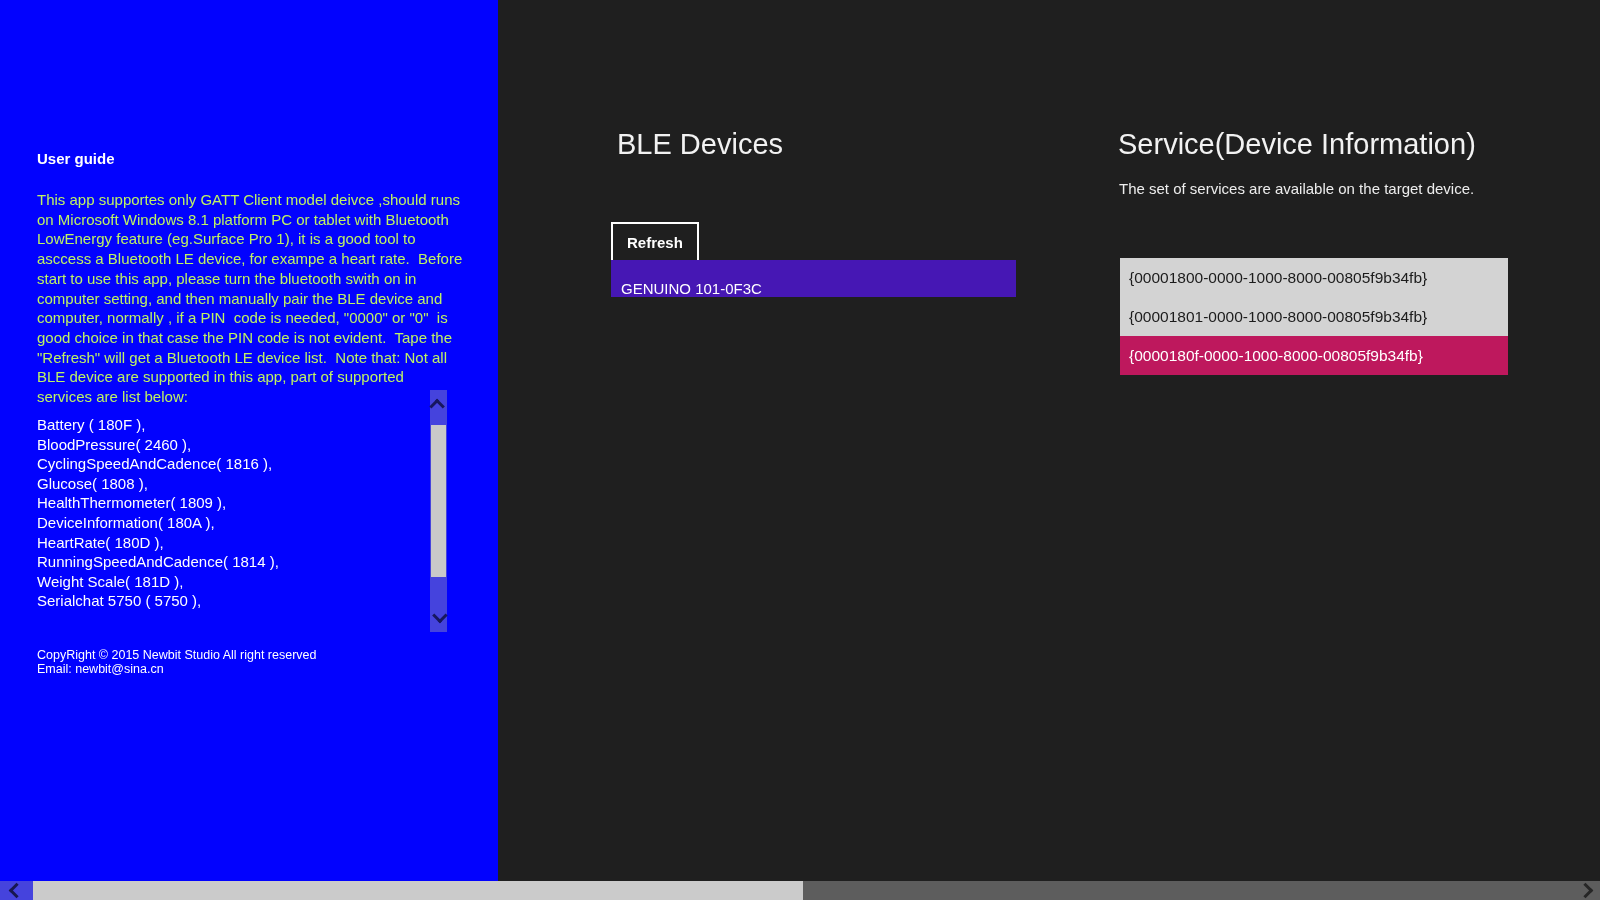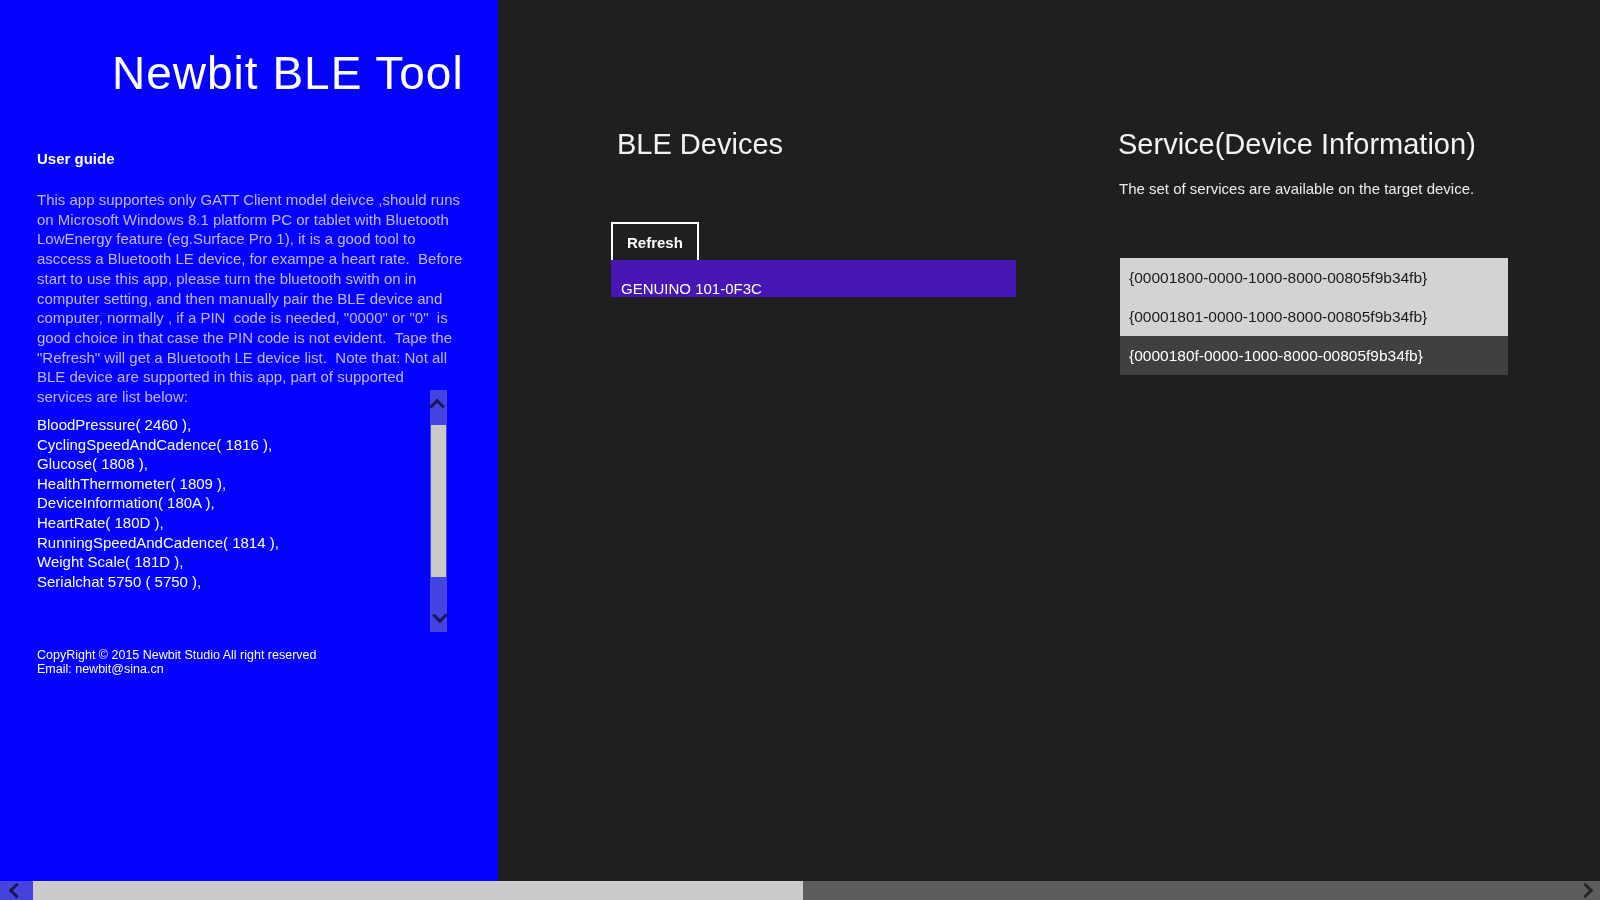--- a/index.html
+++ b/index.html
@@ -6,21 +6,21 @@
   .screen{position:relative;width:1600px;height:900px;overflow:hidden;
           background:#1f1f1f;font-family:"Liberation Sans",sans-serif;
           -webkit-font-smoothing:antialiased;}
 
   
   .left-panel{position:absolute;left:0;top:0;width:498px;height:881px;background:#0202fe;}
   .app-title{position:absolute;left:112px;top:46px;margin:0;color:#ffffff;
              font-size:46px;font-weight:300;letter-spacing:1px;white-space:nowrap;}
   .guide-heading{position:absolute;left:37px;top:150px;margin:0;color:#ffffff;
                  font-size:15px;font-weight:700;}
-  .guide-text{position:absolute;left:37px;top:190px;width:426px;margin:0;color:#c4b5fd;
+  .guide-text{position:absolute;left:37px;top:190px;width:426px;margin:0;color:#bef264;
               font-size:15px;line-height:19.7px;white-space:pre-wrap;}
   .svc-list{position:absolute;left:37px;top:415px;width:385px;height:226px;
             overflow:hidden;color:#ffffff;font-size:15px;line-height:19.6px;}
   .svc-line{white-space:nowrap;}
   .copyright{position:absolute;left:37px;top:648px;color:#ffffff;font-size:12.5px;}
   .email{position:absolute;left:37px;top:662px;color:#ffffff;font-size:12.5px;}
 
   
   .v-scrollbar{position:absolute;left:430px;top:390px;width:17px;height:242px;background:#4543dd;}
   .v-btn{position:absolute;left:0;width:17px;height:33px;display:flex;align-items:center;
@@ -41,21 +41,21 @@
               align-items:flex-end;padding-left:10px;box-sizing:border-box;cursor:pointer;}
 
   
   .services-title{position:absolute;left:1118px;top:128px;margin:0;color:#f2f2f2;
                   font-size:29px;font-weight:300;white-space:nowrap;}
   .services-subtitle{position:absolute;left:1119px;top:180px;margin:0;color:#ededed;
                      font-size:15px;}
   .svc-box{position:absolute;left:1120px;top:258px;width:388px;background:#d3d3d3;}
   .svc-row{height:39px;display:flex;align-items:center;padding-left:9px;
            color:#1c1c1c;font-size:15.5px;cursor:pointer;white-space:nowrap;}
-  .svc-row.selected{background:#404040;color:#ffffff;}
+  .svc-row.selected{background:#be185d;color:#ffffff;}
 
   
   .h-scrollbar{position:absolute;left:0;top:881px;width:1600px;height:19px;background:#5d5d5d;}
   .h-btn{position:absolute;top:0;height:19px;display:flex;align-items:center;
          justify-content:center;cursor:default;}
   .h-btn.left{left:0;width:33px;background:#4543dd;color:#17174f;}
   .h-btn.right{right:0;width:30px;background:transparent;color:#262626;}
   .h-thumb{position:absolute;left:33px;top:0;width:770px;height:19px;background:#cbcbcb;}
 
   
@@ -65,25 +65,25 @@
   .chev.down{transform:rotate(-45deg) translate(1px,1px);}
   .chev.left{transform:rotate(45deg);}
   .chev.right{transform:rotate(-135deg);}
 </style>
 </head>
 <body>
 
 <div class="screen">
 
   <aside class="left-panel">
-    <h1 class="app-title">Newbit BLE Tool</h1>
     <h2 class="guide-heading">User guide</h2>
     <p class="guide-text">This app supportes only GATT Client model deivce ,should runs on Microsoft Windows 8.1 platform PC or tablet with Bluetooth LowEnergy feature (eg.Surface Pro 1), it is a good tool to asccess a Bluetooth LE device, for exampe a heart rate.  Before start to use this app, please turn the bluetooth swith on in computer setting, and then manually pair the BLE device and computer, normally , if a PIN  code is needed, "0000" or "0"  is good choice in that case the PIN code is not evident.  Tape the "Refresh" will get a Bluetooth LE device list.  Note that: Not all BLE device are supported in this app, part of supported services are list below:</p>
 
     <div class="svc-list">
+      <div class="svc-line">Battery ( 180F ),</div>
       <div class="svc-line">BloodPressure( 2460 ),</div>
       <div class="svc-line">CyclingSpeedAndCadence( 1816 ),</div>
       <div class="svc-line">Glucose( 1808 ),</div>
       <div class="svc-line">HealthThermometer( 1809 ),</div>
       <div class="svc-line">DeviceInformation( 180A ),</div>
       <div class="svc-line">HeartRate( 180D ),</div>
       <div class="svc-line">RunningSpeedAndCadence( 1814 ),</div>
       <div class="svc-line">Weight Scale( 181D ),</div>
       <div class="svc-line">Serialchat 5750 ( 5750 ),</div>
     </div>

